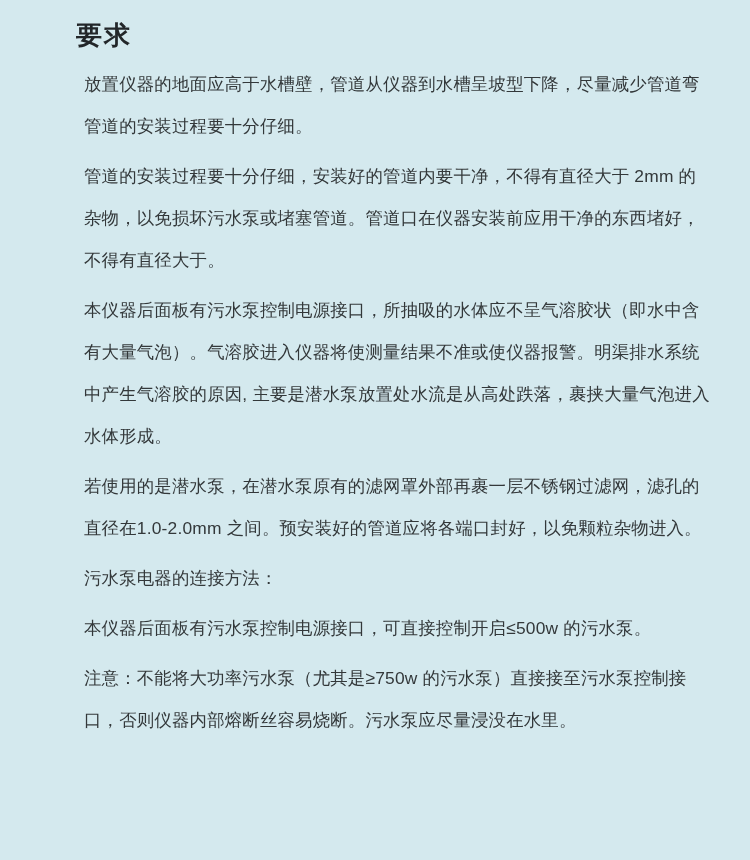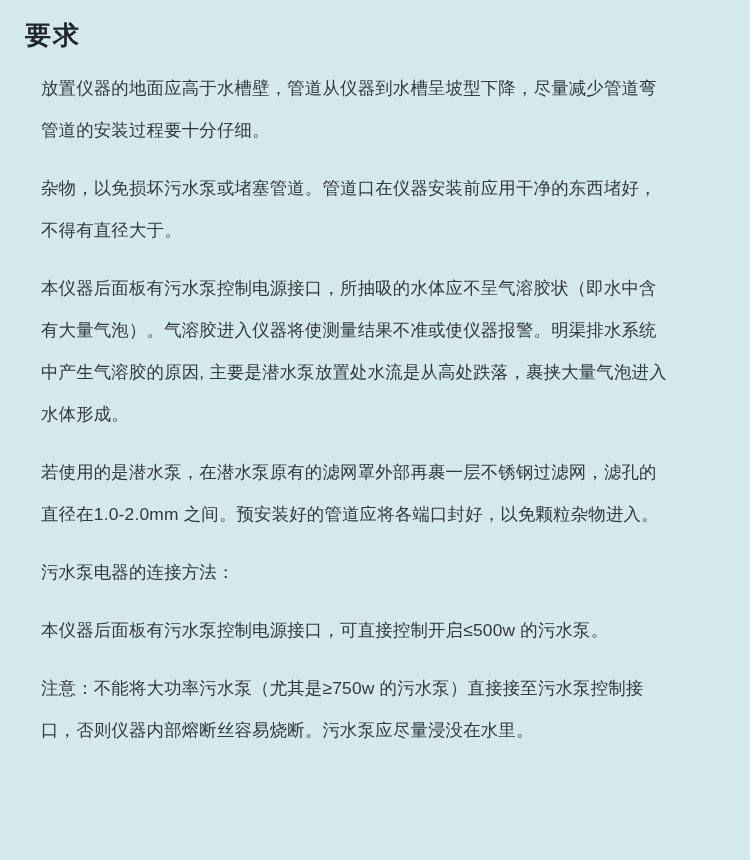--- a/index.html
+++ b/index.html
@@ -10,36 +10,36 @@
   body {
     width: 750px;
     height: 860px;
     background: #d4e9ee;
     overflow: hidden;
     font-family: "Liberation Sans", "DejaVu Sans", sans-serif;
   }
   .page {
     width: 750px;
     height: 644px;
-    padding: 19px 50px 0 25px;
+    padding: 19px 50px 0 76px;
   }
   .title {
     font-size: 26px;
     line-height: 32px;
     font-weight: 600;
     letter-spacing: 2px;
     color: #222629;
     margin: 0 0 12px 0;
   }
   .doc-body {
     color: #33383a;
     font-size: 17.4px;
   }
   .para {
-    margin: 16px;
+    margin: 8px;
     padding: 0;
   }
   .line {
     display: block;
     height: 42px;
     line-height: 42px;
     white-space: nowrap;
     letter-spacing: 0.2px;
   }
 </style>
@@ -50,20 +50,21 @@
   <h1 class="title">要求</h1>
 
   <div class="doc-body">
 
     <p class="para">
       <span class="line">放置仪器的地面应高于水槽壁，管道从仪器到水槽呈坡型下降，尽量减少管道弯</span>
       <span class="line">管道的安装过程要十分仔细。</span>
     </p>
 
     <p class="para">
+      <span class="line">管道的安装过程要十分仔细，安装好的管道内要干净，不得有直径大于 2mm 的</span>
       <span class="line">杂物，以免损坏污水泵或堵塞管道。管道口在仪器安装前应用干净的东西堵好，</span>
       <span class="line">不得有直径大于。</span>
     </p>
 
     <p class="para">
       <span class="line">本仪器后面板有污水泵控制电源接口，所抽吸的水体应不呈气溶胶状（即水中含</span>
       <span class="line">有大量气泡）。气溶胶进入仪器将使测量结果不准或使仪器报警。明渠排水系统</span>
       <span class="line">中产生气溶胶的原因, 主要是潜水泵放置处水流是从高处跌落，裹挟大量气泡进入</span>
       <span class="line">水体形成。</span>
     </p>

